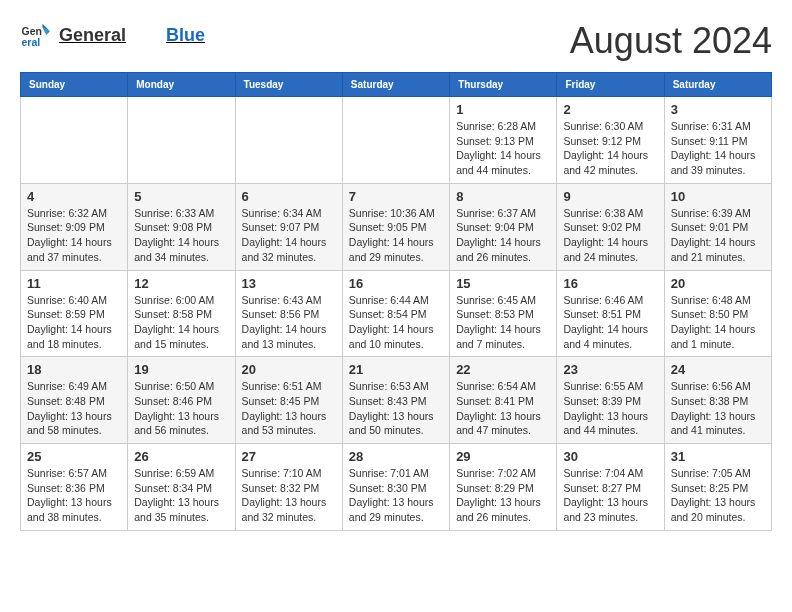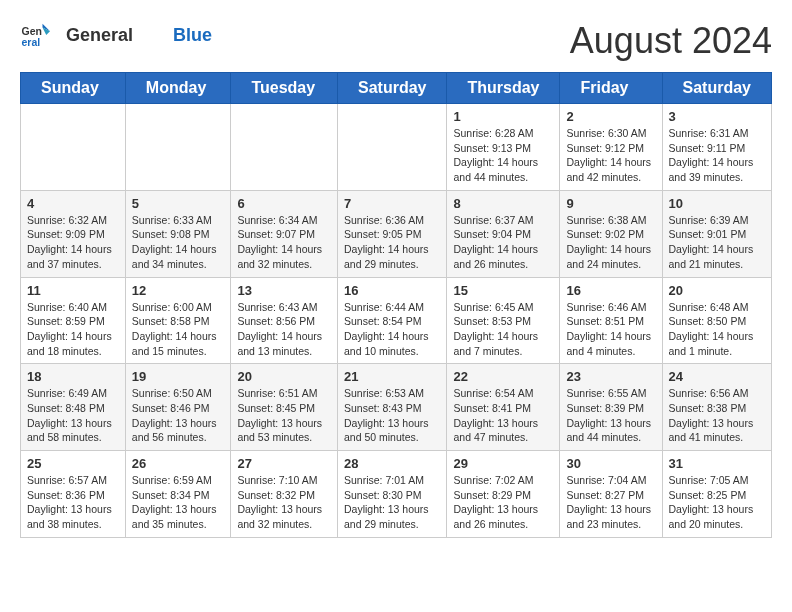--- a/index.html
+++ b/index.html
@@ -12,21 +12,22 @@
     }
     .header {
       display: flex;
       justify-content: space-between;
       align-items: flex-start;
       margin-bottom: 10px;
     }
     .logo {
       display: flex;
       align-items: center;
-      gap: 16px;
+      gap: 9px;
+      text-decoration: underline;
     }
     .logo-text-general {
       font-size: 18px;
       font-weight: bold;
       color: #333;
     }
     .logo-text-blue {
       font-size: 18px;
       font-weight: bold;
       color: #1a6bbf;
@@ -50,22 +51,22 @@
     }
     .calendar {
       width: 100%;
       border-collapse: collapse;
       border: 1px solid #ccc;
     }
     .calendar th {
       background-color: #2a6bbf;
       color: #fff;
       text-align: left;
-      padding: 6px 20px;
-      font-size: 16px;
+      padding: 6px 8px;
+      font-size: 10px;
       border: 1px solid #1a5aaa;
     }
     .calendar td {
       vertical-align: top;
       border: 1px solid #ccc;
       padding: 5px 6px;
       width: calc(100% / 7);
       min-height: 80px;
       background: #fff;
     }
@@ -160,21 +161,21 @@
 Daylight: 14 hours and 34 minutes.</div>
         </td>
         <td>
           <div class="day-number">6</div>
           <div class="day-info" style="white-space: pre-line;">Sunrise: 6:34 AM
 Sunset: 9:07 PM
 Daylight: 14 hours and 32 minutes.</div>
         </td>
         <td>
           <div class="day-number">7</div>
-          <div class="day-info" style="white-space: pre-line;">Sunrise: 6:36 AM
+          <div class="day-info" style="white-space: pre-line;">Sunrise: 10:36 AM
 Sunset: 9:05 PM
 Daylight: 14 hours and 29 minutes.</div>
         </td>
         <td>
           <div class="day-number">8</div>
           <div class="day-info" style="white-space: pre-line;">Sunrise: 6:37 AM
 Sunset: 9:04 PM
 Daylight: 14 hours and 26 minutes.</div>
         </td>
         <td>

